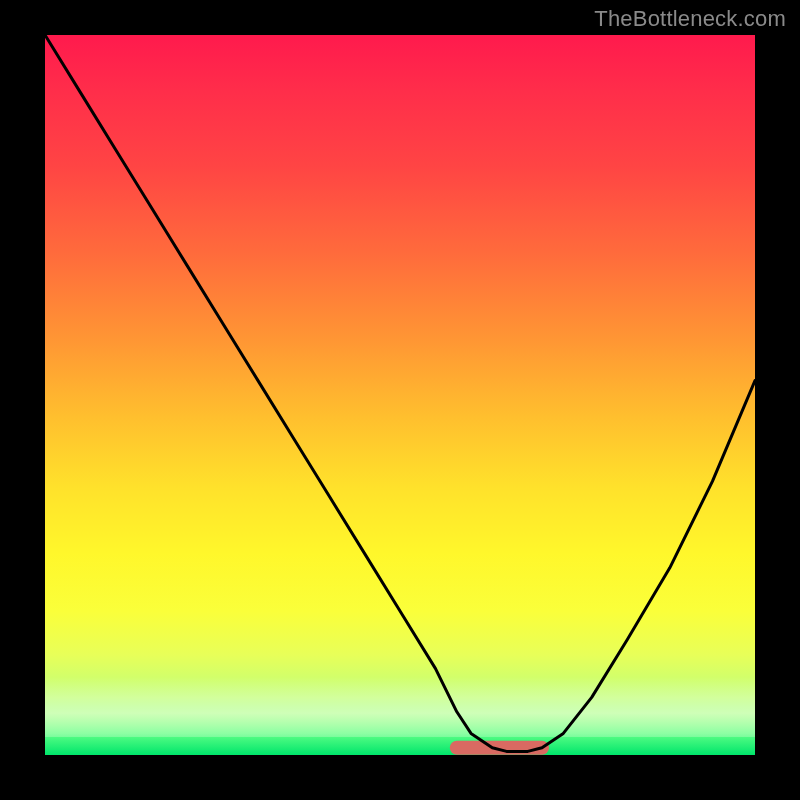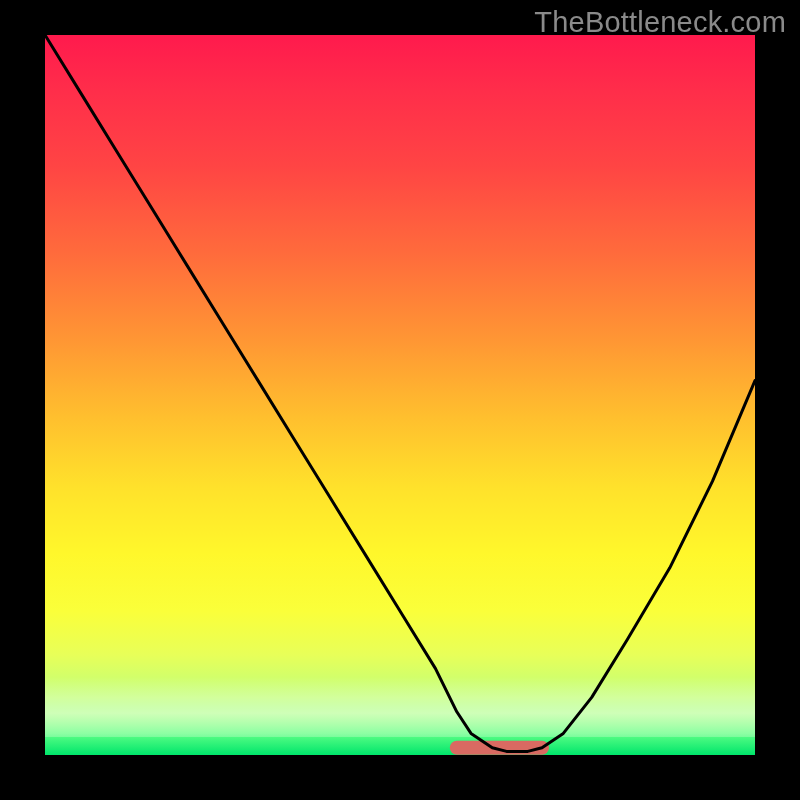--- a/index.html
+++ b/index.html
@@ -14,21 +14,21 @@
     position: relative;
     width: 800px;
     height: 800px;
     background: #000;
   }
   .attribution {
     position: absolute;
     top: 6px;
     right: 14px;
     font-family: Arial, Helvetica, sans-serif;
-    font-size: 29px;
+    font-size: 22px;
     font-weight: 500;
     color: #8a8a8a;
     letter-spacing: 0.2px;
   }
   .plot-bg {
     position: absolute;
     left: 45px;
     top: 35px;
     width: 710px;
     height: 720px;

